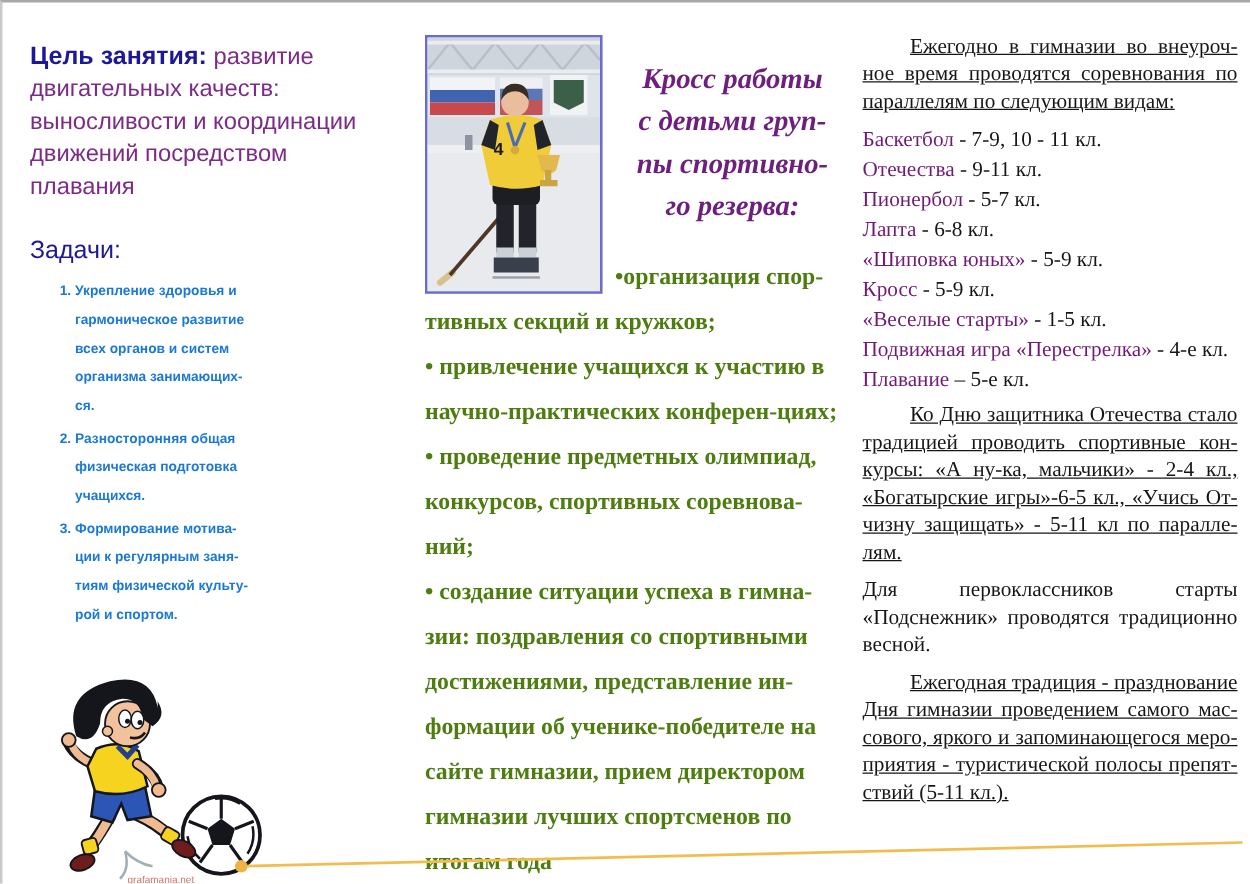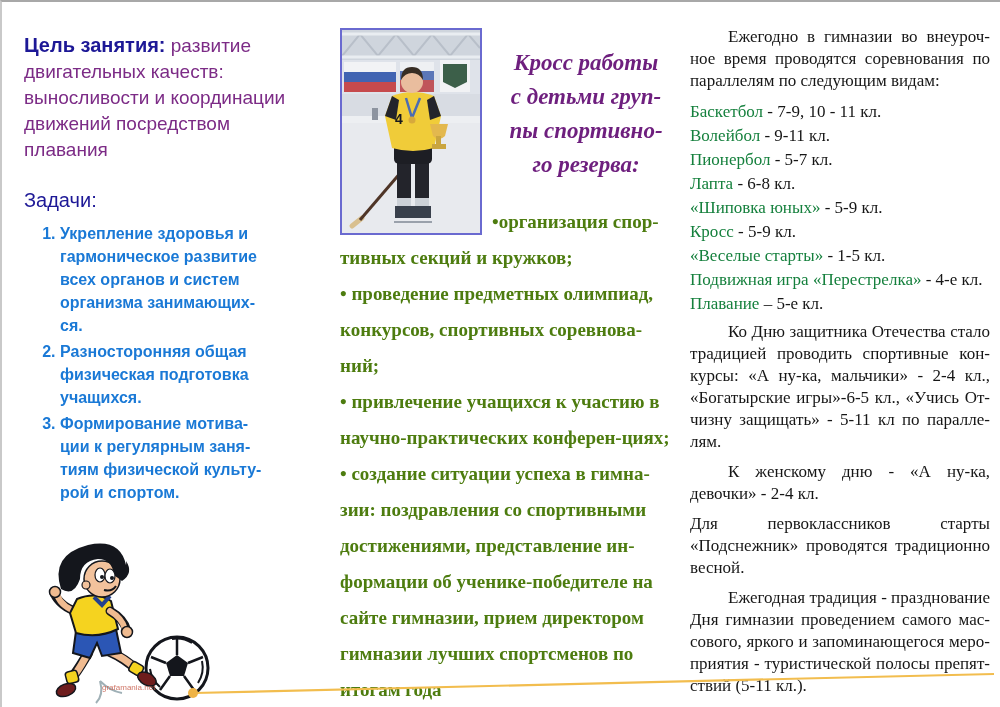--- a/index.html
+++ b/index.html
@@ -5,44 +5,44 @@
   html,body{margin:0;padding:0;background:#fff;}
   .page{position:relative;width:1000px;height:707px;background:#ffffff;overflow:hidden;
         border-top:2px solid #a8a8a8;border-left:2px solid #c9c9c9;box-sizing:border-box;
         font-family:"Liberation Sans",sans-serif;}
   
   .col-left{position:absolute;left:22px;top:30px;width:288px;}
   .goal{font-size:19px;line-height:26px;color:#7c2b86;}
   .goal .goal-head{color:#1d1896;font-weight:bold;font-size:20px;}
   .tasks-h{margin-top:26px;font-size:20px;font-weight:normal;color:#1d1896;}
   ol.tasks{margin:10px 0 0 0;padding-left:36px;color:#1a79d6;font-weight:bold;
-           font-size:16px;line-height:23px;}
+           font-size:11px;line-height:23px;}
   ol.tasks li{white-space:pre-line;margin-bottom:3px;}
   ol.tasks li::marker{font-weight:bold;color:#1a79d6;}
   .cartoon{position:absolute;left:12px;top:533px;width:205px;height:172px;}
-  .watermark{position:absolute;left:100px;top:681px;font-size:8px;color:#c8604f;opacity:.85;text-align:right;}
+  .watermark{position:absolute;left:100px;top:697px;font-size:8px;color:#c8604f;opacity:.85;text-align:right;}
   
   .col-mid{position:absolute;left:338px;top:24px;width:340px;}
   .photo{float:left;width:142px;height:207px;margin:2px 10px 4px 0;
          border:2px solid #6a6ad0;box-sizing:border-box;background:#dfe2e8;}
   .photo svg{display:block;width:100%;height:100%;}
   .mid-heading{text-align:center;font-family:"Liberation Serif",serif;font-style:italic;
                font-weight:bold;font-size:23px;line-height:34px;color:#6e1f7e;
                margin:20px 0 0 0;white-space:pre-line;}
   .mid-bullets{font-family:"Liberation Serif",serif;font-weight:bold;font-size:19px;
                line-height:36px;color:#4d7c0f;margin-top:22px;}
   .mid-bullets p{margin:0;}
   
   .col-right{position:absolute;left:688px;top:24px;width:300px;
              font-family:"Liberation Serif",serif;font-size:17px;color:#161616;}
   .col-right p{margin:0 0 8px 0;line-height:22px;text-align:justify;}
-  .col-right p.indent{text-indent:38px;}
+  .col-right p.indent{text-indent:38px;text-decoration:underline;}
   .sports{margin:5px 0 5px 0;}
   .sport-line{line-height:24px;white-space:nowrap;font-size:17px;}
-  .sport-name{color:#15803d;}
+  .sport-name{color:#701a75;}
   
   .deco-line{position:absolute;left:0;top:0;width:1000px;height:707px;pointer-events:none;}
 </style>
 </head>
 <body>
 
 <div class="page">
 
   <div class="col-left">
     <div class="goal"><span class="goal-head">Цель занятия:</span><span> развитие двигательных качеств: выносливости и координации движений посредством плавания</span></div>
@@ -165,43 +165,42 @@
       </svg>
     </div>
 
     <div class="mid-heading">Кросс работы
 с  детьми груп-
 пы спортивно-
 го резерва:</div>
 
     <div class="mid-bullets">
       <p>•организация спор-тивных секций и кружков;</p>
+        <p>• привлечение учащихся к участию в научно-практических конферен-циях;</p>
         <p>• проведение предметных олимпиад, конкурсов, спортивных соревнова-ний;</p>
-        <p>• привлечение учащихся к участию в научно-практических конферен-циях;</p>
         <p>• создание ситуации успеха в гимна-зии: поздравления со спортивными достижениями, представление ин-формации об ученике-победителе на сайте гимназии, прием директором гимназии лучших спортсменов по итогам года</p>
     </div>
   </div>
 
   <div class="col-right">
     <p class="indent">Ежегодно в гимназии во внеуроч-ное время проводятся соревнования по параллелям по следующим видам:</p>
 
     <div class="sports">
       <div class="sport-line"><span class="sport-name">Баскетбол</span><span> - 7-9, 10 - 11 кл.</span></div>
-        <div class="sport-line"><span class="sport-name">Волейбол</span><span> - 9-11 кл.</span></div>
+        <div class="sport-line"><span class="sport-name">Отечества</span><span> - 9-11 кл.</span></div>
         <div class="sport-line"><span class="sport-name">Пионербол</span><span> - 5-7 кл.</span></div>
         <div class="sport-line"><span class="sport-name">Лапта</span><span> - 6-8 кл.</span></div>
         <div class="sport-line"><span class="sport-name">«Шиповка юных»</span><span> - 5-9 кл.</span></div>
         <div class="sport-line"><span class="sport-name">Кросс</span><span> - 5-9 кл.</span></div>
         <div class="sport-line"><span class="sport-name">«Веселые старты»</span><span> - 1-5 кл.</span></div>
         <div class="sport-line"><span class="sport-name">Подвижная игра «Перестрелка»</span><span> - 4-е кл.</span></div>
         <div class="sport-line"><span class="sport-name">Плавание</span><span> – 5-е кл.</span></div>
     </div>
 
     <p class="indent">Ко Дню защитника Отечества стало традицией проводить спортивные кон-курсы: «А ну-ка, мальчики» - 2-4 кл., «Богатырские игры»-6-5 кл., «Учись От-чизну защищать» - 5-11 кл по паралле-лям.</p>
-    <p class="indent">К женскому дню - «А ну-ка, девочки» - 2-4 кл.</p>
     <p>Для первоклассников старты «Подснежник» проводятся традиционно весной.</p>
     <p class="indent">Ежегодная традиция - празднование Дня гимназии проведением самого мас-сового, яркого и запоминающегося меро-приятия - туристической полосы препят-ствий (5-11 кл.).</p>
   </div>
 
   <svg class="deco-line">
     <line x1="192" y1="691" x2="992" y2="672" stroke="#f2bd4e" stroke-width="2.2"></line>
     <circle cx="191" cy="691" r="5" fill="#efb345"></circle>
   </svg>
 
 </div>

